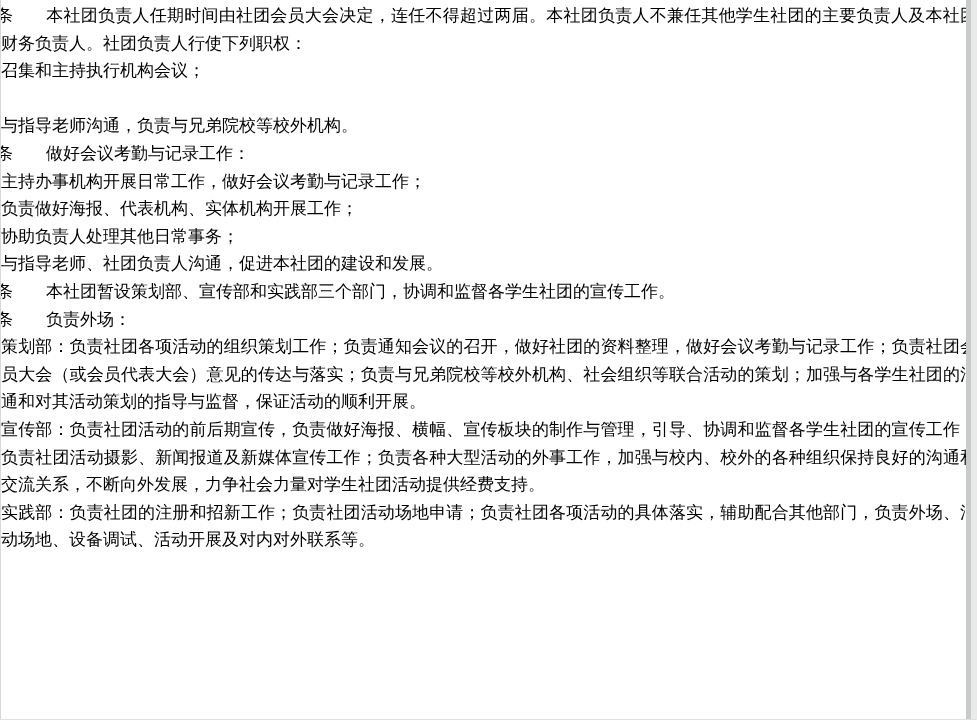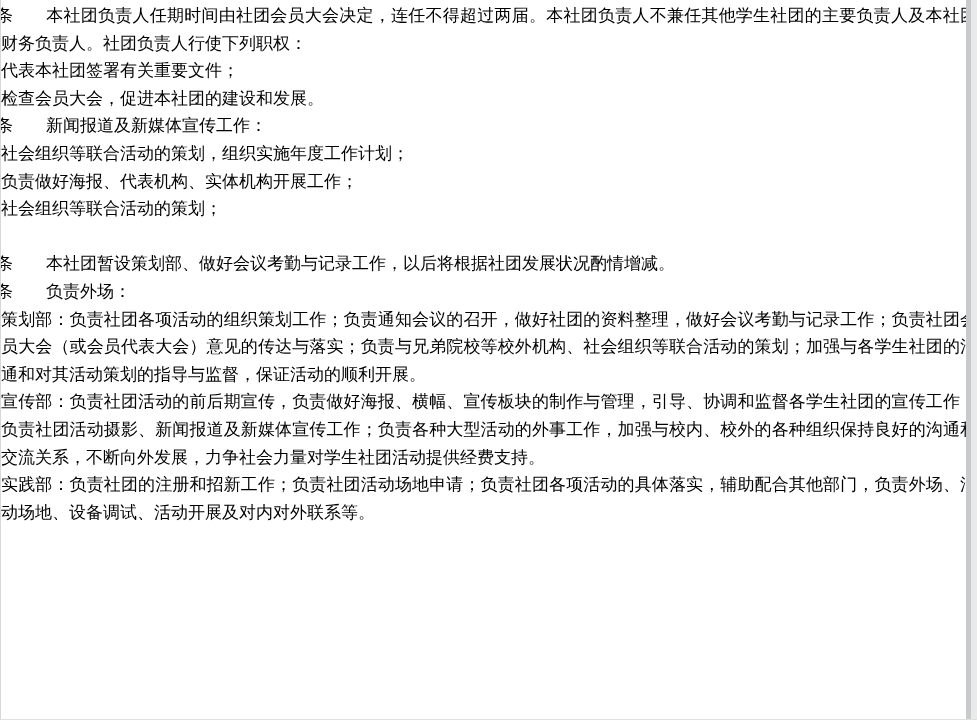--- a/index.html
+++ b/index.html
@@ -73,37 +73,38 @@
     background: #e9eaea;
   }
 </style>
 </head>
 <body>
 
 <div class="page">
   <div class="content">
   <p class="article"><span class="label">第十一条</span><span class="gap"></span><span>本社团负责人任期时间由社团会员大会决定，连任不得超过两届。本社团负责人不兼任其他学生社团的主要负责人及本社团财务负责人。社团负责人行使下列职权：</span></p>
 
+  <p class="item"><span class="num">（一）</span><span>召集和主持执行机构会议；</span></p>
 
 
-  <p class="item"><span class="num">（三）</span><span>代表本社团签署有关重要文件；</span></p>
+  <p class="item"><span class="num">（三）</span></p>
 
-  <p class="item"><span class="num">（四）</span><span>检查会员大会，促进本社团的建设和发展。</span></p>
+  <p class="item"><span class="num">（四）</span><span>与指导老师沟通，负责与兄弟院校等校外机构。</span></p>
 
-  <p class="article"><span class="label">第十二条</span><span class="gap"></span><span>新闻报道及新媒体宣传工作：</span></p>
+  <p class="article"><span class="label">第十二条</span><span class="gap"></span><span>做好会议考勤与记录工作：</span></p>
 
-  <p class="item"><span class="num">（一）</span><span>社会组织等联合活动的策划，组织实施年度工作计划；</span></p>
+  <p class="item"><span class="num">（一）</span><span>主持办事机构开展日常工作，做好会议考勤与记录工作；</span></p>
 
   <p class="item"><span class="num">（二）</span><span>负责做好海报、代表机构、实体机构开展工作；</span></p>
 
-  <p class="item"><span class="num">（三）</span><span>社会组织等联合活动的策划；</span></p>
+  <p class="item"><span class="num">（三）</span><span>协助负责人处理其他日常事务；</span></p>
 
-  <p class="item"><span class="num">（四）</span></p>
+  <p class="item"><span class="num">（四）</span><span>与指导老师、社团负责人沟通，促进本社团的建设和发展。</span></p>
 
-  <p class="article"><span class="label">第十三条</span><span class="gap"></span><span>本社团暂设策划部、做好会议考勤与记录工作，以后将根据社团发展状况酌情增减。</span></p>
+  <p class="article"><span class="label">第十三条</span><span class="gap"></span><span>本社团暂设策划部、宣传部和实践部三个部门，协调和监督各学生社团的宣传工作。</span></p>
 
   <p class="article"><span class="label">第十四条</span><span class="gap"></span><span>负责外场：</span></p>
 
   <p class="item"><span class="num">（一）</span><span>策划部：负责社团各项活动的组织策划工作；负责通知会议的召开，做好社团的资料整理，做好会议考勤与记录工作；负责社团会员大会（或会员代表大会）意见的传达与落实；负责与兄弟院校等校外机构、社会组织等联合活动的策划；加强与各学生社团的沟通和对其活动策划的指导与监督，保证活动的顺利开展。</span></p>
 
   <p class="item"><span class="num">（二）</span><span>宣传部：负责社团活动的前后期宣传，负责做好海报、横幅、宣传板块的制作与管理，引导、协调和监督各学生社团的宣传工作；负责社团活动摄影、新闻报道及新媒体宣传工作；负责各种大型活动的外事工作，加强与校内、校外的各种组织保持良好的沟通和交流关系，不断向外发展，力争社会力量对学生社团活动提供经费支持。</span></p>
 
   <p class="item"><span class="num">（三）</span><span>实践部：负责社团的注册和招新工作；负责社团活动场地申请；负责社团各项活动的具体落实，辅助配合其他部门，负责外场、活动场地、设备调试、活动开展及对内对外联系等。</span></p>
 </div>
   <div class="edge-strip"></div>

